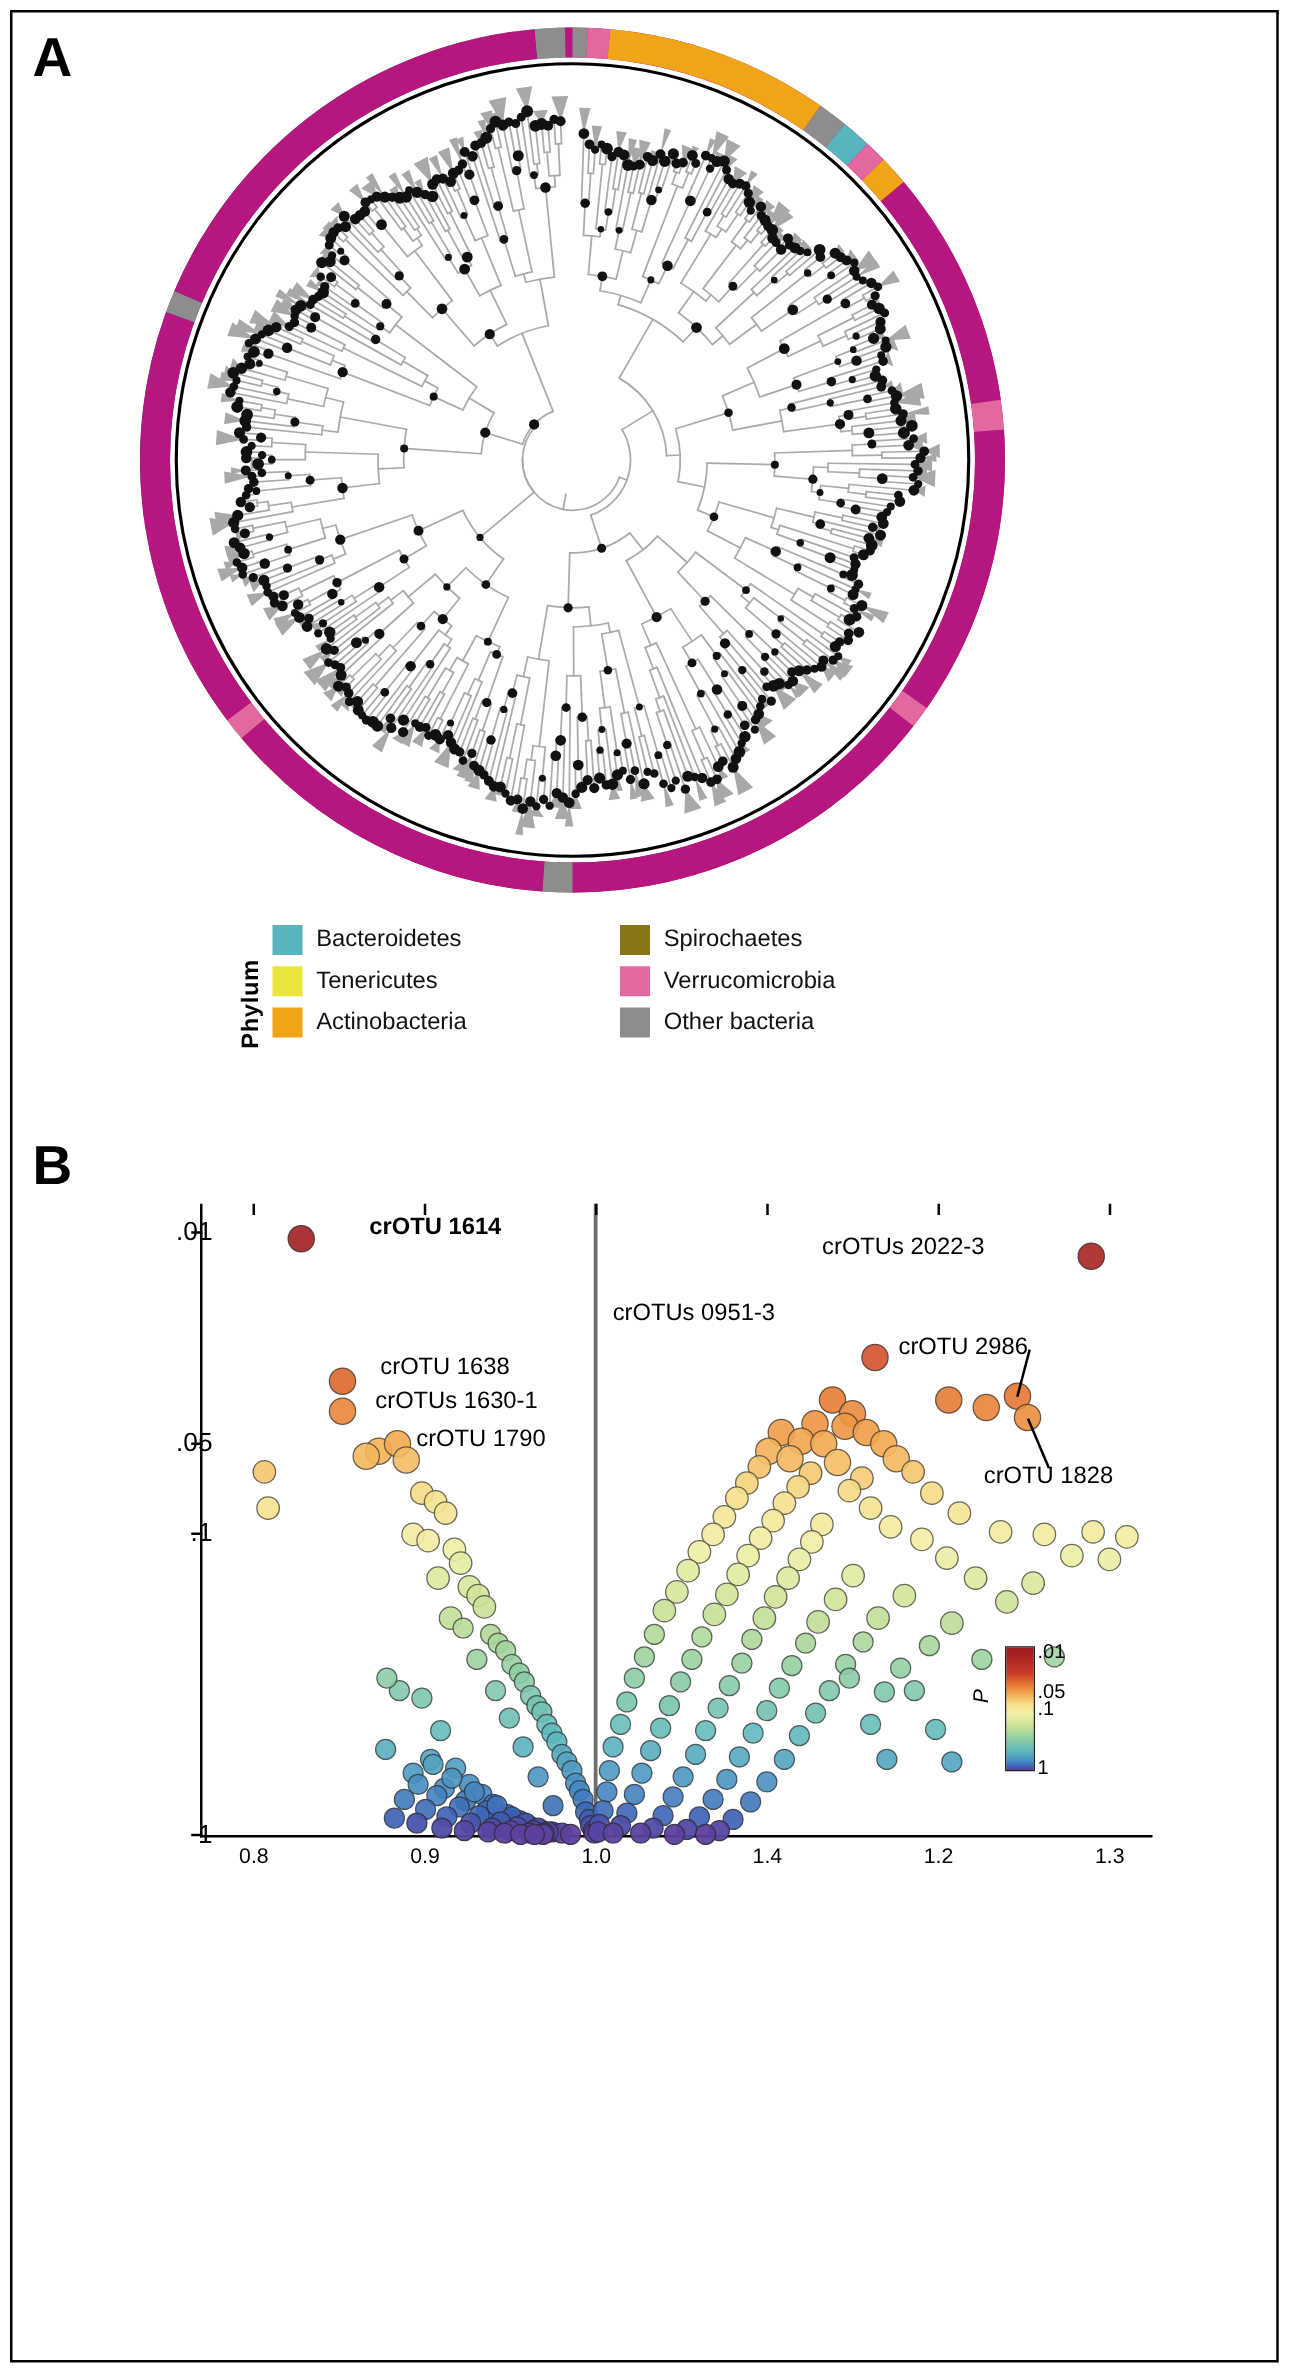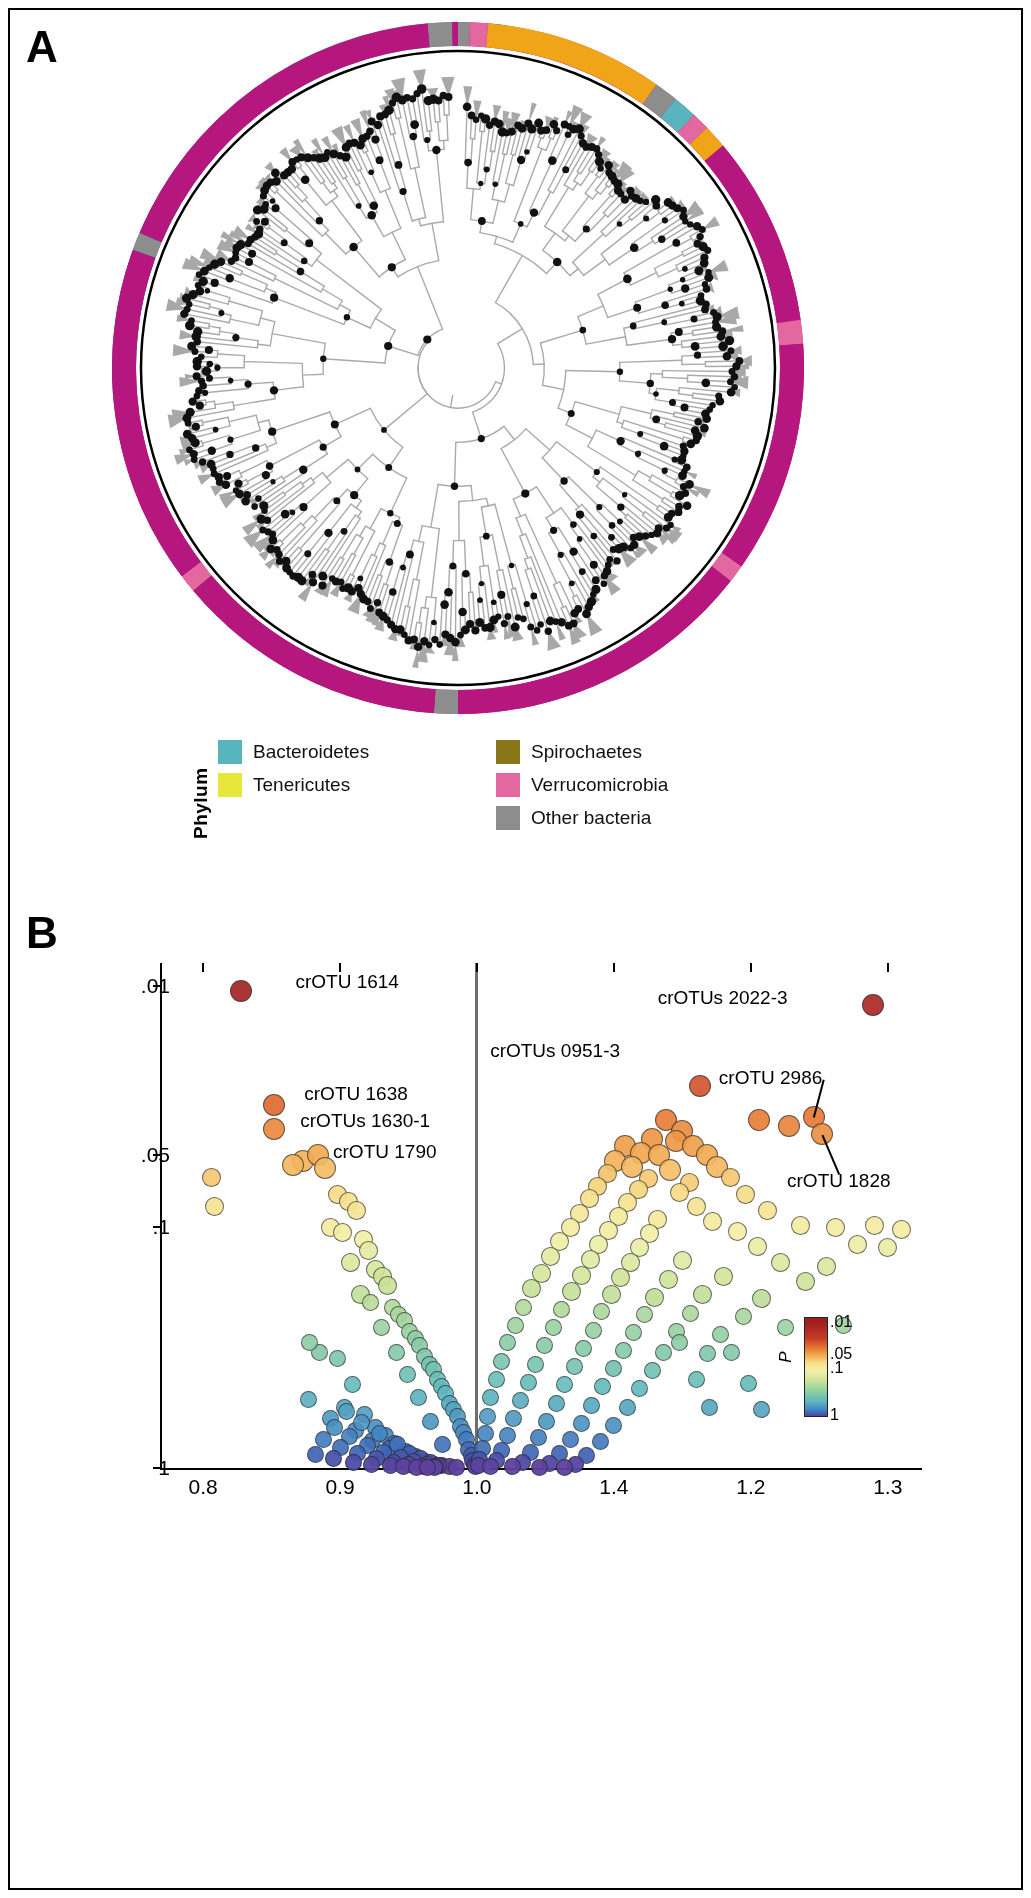--- a/index.html
+++ b/index.html
@@ -24,21 +24,21 @@
   .legend-row{display:flex;align-items:center;height:33px;}
   .legend-swatch{width:24px;height:24px;margin-right:11px;flex:0 0 auto;}
   .legend-label{font-size:19px;color:#111;}
 
   
   #panelB{position:absolute;left:30px;top:945px;width:960px;height:640px;}
   #plot-area{position:absolute;left:130px;top:18px;width:760px;height:505px;border-left:2px solid #000;border-bottom:2px solid #000;box-sizing:content-box;}
   #plot-canvas{position:absolute;left:0;top:0;width:760px;height:505px;overflow:visible;}
   .ytick{position:absolute;right:752px;transform:translate(0,-50%);font-size:21px;text-align:right;width:70px;}
   .ytickmark{position:absolute;left:-9px;width:9px;height:2px;background:#000;}
-  .xtick{position:absolute;top:512px;transform:translate(-50%,0);font-size:21px;text-align:center;}
+  .xtick{position:absolute;top:512px;transform:translate(-50%,0);font-size:17px;text-align:center;}
   .xtickmark{position:absolute;top:0px;width:2px;height:9px;background:#000;}
   #xaxis-title{position:absolute;left:130px;top:578px;width:760px;text-align:center;font-size:28px;}
   #vline{position:absolute;top:0;width:3px;height:505px;background:#6e6e6e;}
 
   .pt{position:absolute;border-radius:50%;border:1.2px solid rgba(40,40,40,.75);box-sizing:border-box;}
 
   .ann{position:absolute;font-size:19px;color:#000;white-space:nowrap;}
   .leader{position:absolute;background:#000;height:1.5px;transform-origin:left center;}
 
   
@@ -1760,20 +1760,24 @@
     <div id="legend-title">Phylum</div>
     <div class="legend-col" id="legend-col-1">
         <div class="legend-row">
           <div class="legend-swatch" style="background: rgb(88, 181, 189);"></div>
           <div class="legend-label">Bacteroidetes</div>
         </div>
         <div class="legend-row">
           <div class="legend-swatch" style="background: rgb(232, 230, 58);"></div>
           <div class="legend-label">Tenericutes</div>
         </div>
+        <div class="legend-row">
+          <div class="legend-swatch" style="background: rgb(240, 164, 23);"></div>
+          <div class="legend-label">Actinobacteria</div>
+        </div>
       </div>
     <div class="legend-col" id="legend-col-2">
         <div class="legend-row">
           <div class="legend-swatch" style="background: rgb(138, 118, 24);"></div>
           <div class="legend-label">Spirochaetes</div>
         </div>
         <div class="legend-row">
           <div class="legend-swatch" style="background: rgb(226, 104, 159);"></div>
           <div class="legend-label">Verrucomicrobia</div>
         </div>
@@ -2024,21 +2028,21 @@
           <div class="pt" style="width: 17px; height: 17px; left: 369.446px; top: 495.976px; background: rgb(94, 64, 159); opacity: 0.95;"></div>
           <div class="pt" style="width: 17px; height: 17px; left: 394.095px; top: 496.291px; background: rgb(94, 64, 158); opacity: 0.95;"></div>
           <div class="pt" style="width: 17px; height: 17px; left: 539.248px; top: 435.856px; background: rgb(85, 167, 192); opacity: 0.9;"></div>
           <div class="pt" style="width: 17px; height: 17px; left: 591.284px; top: 437.707px; background: rgb(84, 165, 192); opacity: 0.9;"></div>
           <div class="pt" style="width: 17px; height: 17px; left: 509.122px; top: 370.575px; background: rgb(140, 205, 165); opacity: 0.9;"></div>
           <div class="pt" style="width: 17px; height: 17px; left: 561.158px; top: 380.543px; background: rgb(131, 201, 170); opacity: 0.9;"></div>
           <div class="pt" style="width: 17px; height: 17px; left: 614.563px; top: 355.608px; background: rgb(157, 211, 161); opacity: 0.9;"></div>
           <div class="pt" style="width: 17px; height: 17px; left: 673.446px; top: 353.577px; background: rgb(159, 211, 160); opacity: 0.9;"></div>
           <div class="pt" style="width: 17px; height: 17px; left: 525.554px; top: 408.228px; background: rgb(106, 190, 184); opacity: 0.9;"></div>
           <div class="pt" style="width: 17px; height: 17px; left: 577.59px; top: 411.814px; background: rgb(102, 188, 186); opacity: 0.9;"></div>
-          <div class="ann" style="left: 133.423px; top: 8.44192px;">crOTU 1614</div>
+          <div class="ann" style="left: 133.423px; top: 8.44192px; font-weight: bold;">crOTU 1614</div>
           <div class="ann" style="left: 142.288px; top: 119.674px;">crOTU 1638</div>
           <div class="ann" style="left: 138.288px; top: 146.685px;">crOTUs 1630-1</div>
           <div class="ann" style="left: 171.045px; top: 177.767px;">crOTU 1790</div>
           <div class="ann" style="left: 328.162px; top: 77.2772px;">crOTUs 0951-3</div>
           <div class="ann" style="left: 495.703px; top: 24.4082px;">crOTUs 2022-3</div>
           <div class="ann" style="left: 556.82px; top: 104.367px;">crOTU 2986</div>
           <div class="leader" style="left: 661.82px; top: 116.367px; width: 39.2938px; transform: rotate(1.82812rad);"></div>
           <div class="ann" style="left: 625.036px; top: 206.916px;">crOTU 1828</div>
           <div class="leader" style="left: 677.036px; top: 210.916px; width: 43.4626px; transform: rotate(-1.97267rad);"></div>
         </div>

